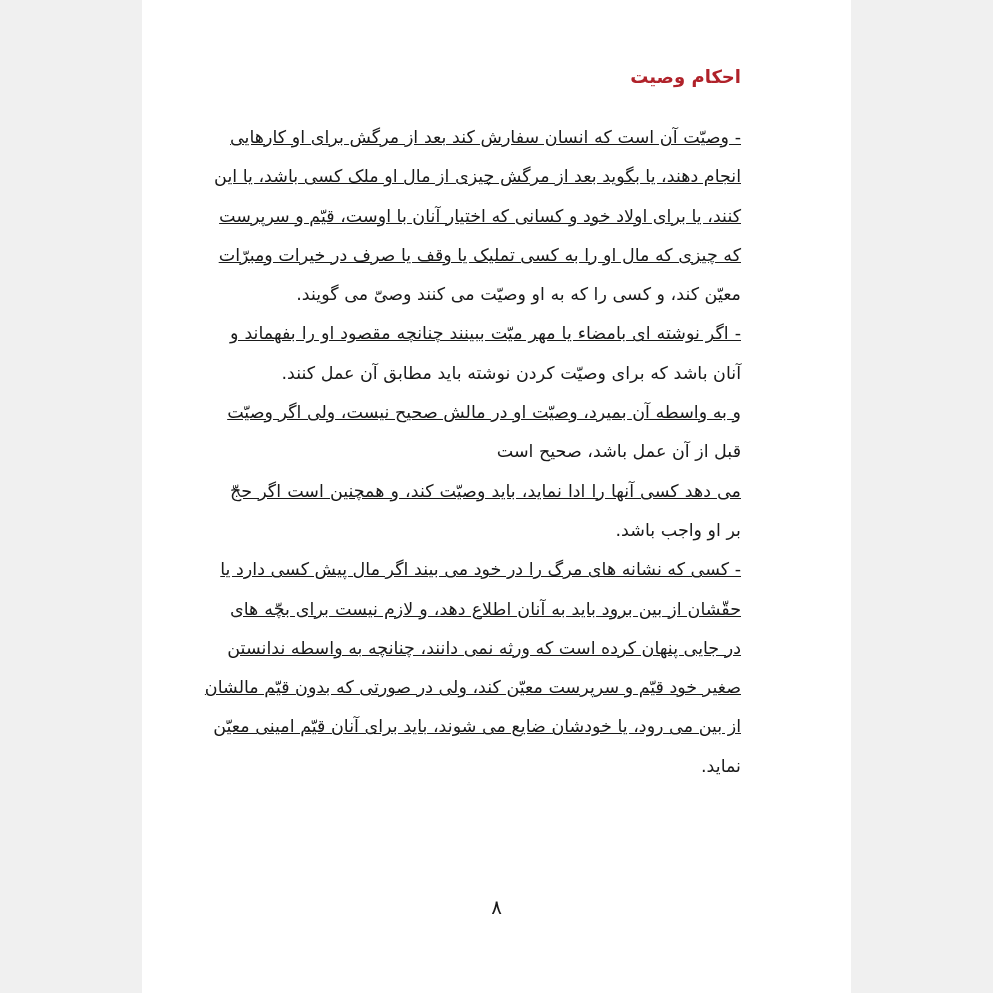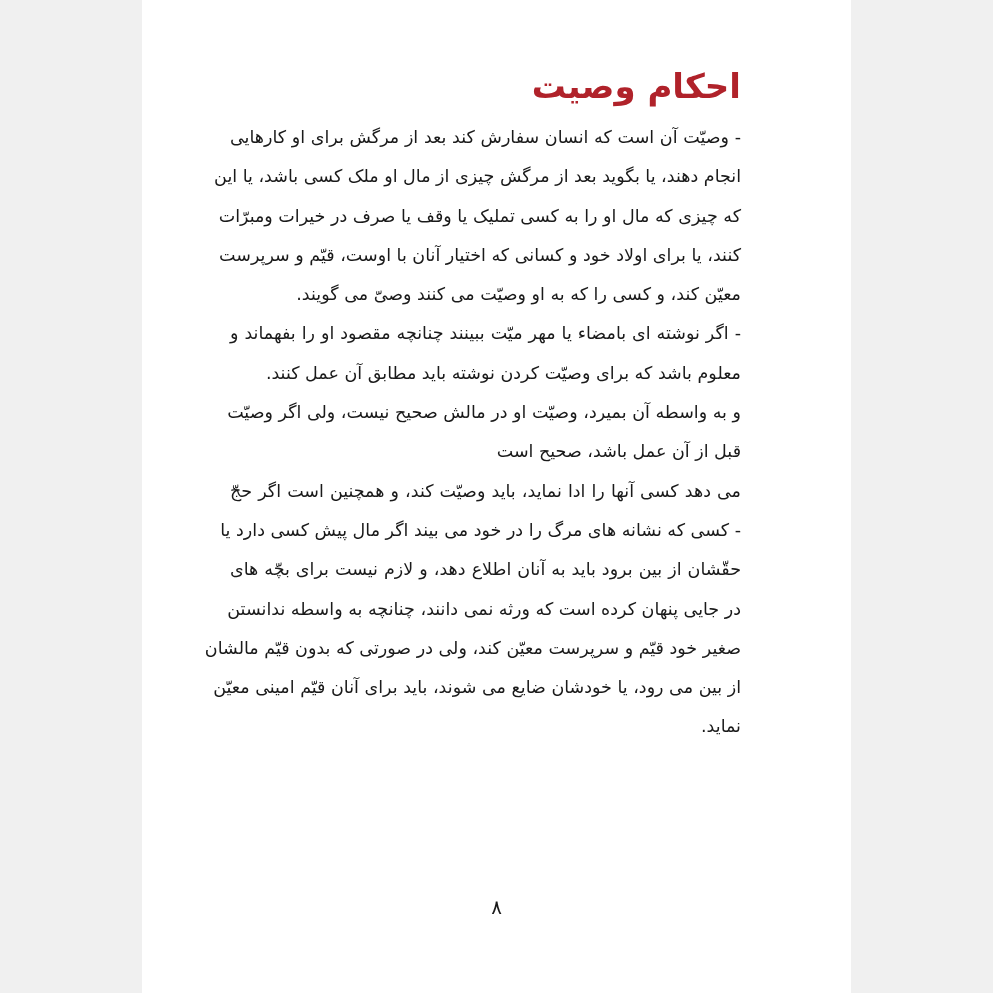--- a/index.html
+++ b/index.html
@@ -18,21 +18,21 @@
       height: 993px;
       background: #ffffff;
     }
     .title {
       position: absolute;
       right: 110px;
       top: 66px;
       margin: 0;
       font-family: "DejaVu Sans", sans-serif;
       font-weight: bold;
-      font-size: 34px;
+      font-size: 18px;
       color: #b0222a;
       direction: rtl;
       white-space: nowrap;
     }
     .body {
       position: absolute;
       left: 88px;
       right: 110px;
       top: 118px;
       direction: rtl;
@@ -43,20 +43,21 @@
     }
     .line {
       height: 39.3px;
       line-height: 39.3px;
       white-space: nowrap;
       overflow: visible;
     }
     .line.justify {
       text-align: justify;
       text-align-last: justify;
+      text-decoration: underline;
     }
     .page-number {
       position: absolute;
       left: 0;
       right: 0;
       top: 895px;
       text-align: center;
       font-family: "DejaVu Sans", sans-serif;
       font-size: 20px;
       color: #1a1a1a;
@@ -66,37 +67,38 @@
 <body>
 
 <div class="page">
   <h1 class="title" style="color: rgb(176, 34, 42);">احکام وصیت</h1>
 
   <div class="body">
 
     <div>
       <div class="line justify">- وصیّت آن است که انسان سفارش کند بعد از مرگش برای او کارهایی</div>
       <div class="line justify">انجام دهند، یا بگوید بعد از مرگش چیزی از مال او ملک کسی باشد، یا این</div>
+      <div class="line justify">کنند، یا برای اولاد خود و کسانی که اختیار آنان با اوست، قیّم و سرپرست</div>
       <div class="line justify">که چیزی که مال او را به کسی تملیک یا وقف یا صرف در خیرات  ومبرّات</div>
-      <div class="line justify">کنند، یا برای اولاد خود و کسانی که اختیار آنان با اوست، قیّم و سرپرست</div>
       <div class="line">معیّن کند، و کسی را که به او وصیّت می کنند وصیّ می گویند.</div>
     </div>
 
     <div>
       <div class="line justify">- اگر نوشته ای بامضاء یا مهر میّت ببینند چنانچه مقصود او را بفهماند و</div>
-      <div class="line">معلوم باشد که برای وصیّت کردن نوشته باید مطابق آن عمل کنند.</div>
+      <div class="line">آنان باشد که برای وصیّت کردن نوشته باید مطابق آن عمل کنند.</div>
     </div>
 
     <div>
       <div class="line justify">و به واسطه آن بمیرد،  وصیّت او در مالش صحیح نیست، ولی اگر وصیّت</div>
       <div class="line">قبل از آن عمل باشد، صحیح است</div>
     </div>
 
     <div>
       <div class="line justify">می دهد کسی آنها را ادا نماید، باید وصیّت کند،  و همچنین است اگر حجّ</div>
+      <div class="line">بر او واجب باشد.</div>
     </div>
 
     <div>
       <div class="line justify">- کسی که نشانه های مرگ را در خود می بیند اگر مال پیش کسی دارد یا</div>
       <div class="line justify">حقّشان از بین برود باید به آنان اطلاع دهد،  و لازم نیست برای بچّه های</div>
       <div class="line justify">در جایی پنهان کرده است که ورثه نمی دانند، چنانچه به واسطه ندانستن</div>
       <div class="line justify">صغیر خود قیّم و سرپرست معیّن کند،  ولی در صورتی که بدون قیّم مالشان</div>
       <div class="line justify">از بین می رود،  یا خودشان ضایع می شوند، باید برای آنان قیّم امینی معیّن</div>
       <div class="line">نماید.</div>
     </div>

